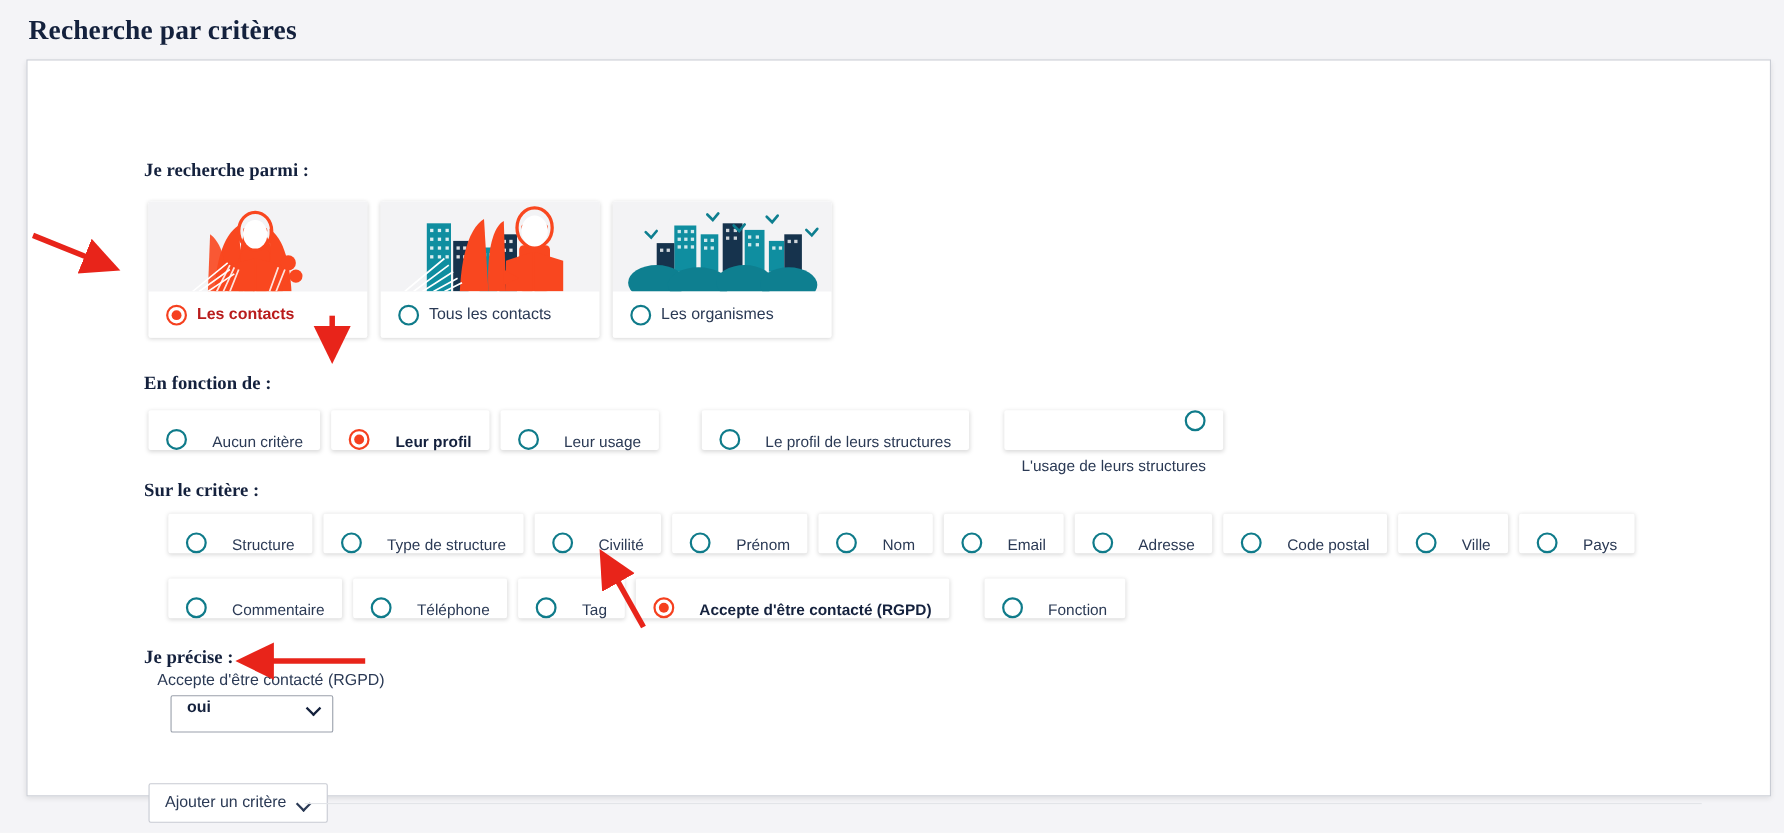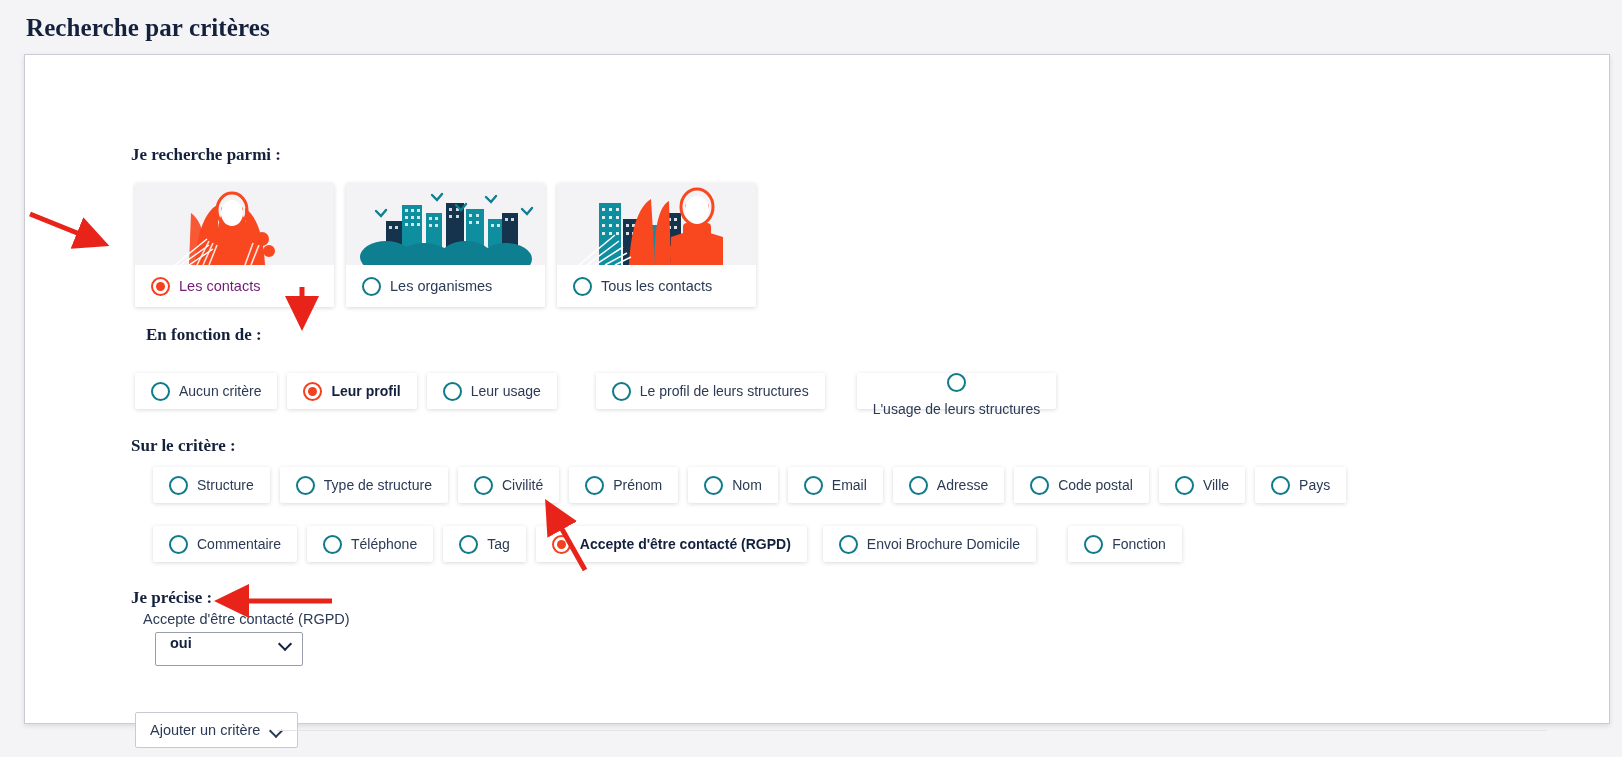--- a/index.html
+++ b/index.html
@@ -49,21 +49,21 @@
     overflow: hidden;
   }
   .tile-img { height: 82px; background: #f3f3f5; position: relative; overflow: hidden; }
   .tile-img svg { position: absolute; left: 0; top: 0; }
   .tile-foot {
     height: 42px; background: #fff;
     display: flex; align-items: center; gap: 9px;
     padding: 0 16px;
   }
   .tile-label { font-size: 14.5px; color: #2b3a55; }
-  .tile.selected .tile-label { font-weight: normal; color: #701a75; }
+  .tile.selected .tile-label { font-weight: bold; color: #b91c1c; }
 
   
   .radio { width: 19px; height: 19px; flex: 0 0 19px; position: relative; }
   .radio .ring {
     position: absolute; inset: 0;
     border: 2.2px solid #0f7b8a;
     border-radius: 50%;
   }
   .radio.on .ring { border-color: #f5401f; }
   .radio.on .dot {
@@ -72,21 +72,21 @@
     background: #f5401f;
   }
 
   
   .chip-row { position: absolute; display: flex; }
   .chip {
     background: #ffffff;
     box-shadow: 0 1px 4px rgba(0,0,0,.15);
     border-radius: 2px;
     height: 36px;
-    display: flex; align-items: center; gap: 9px;
+    display: flex; align-items: flex-end; gap: 23px;
     padding: 0 16px;
     white-space: nowrap;
     margin-right: 10px;
   }
   .chip-label { font-size: 14px; color: #2b3a55; }
   .chip.selected .chip-label { font-weight: bold; color: #14213d; }
 
   
   .precise-sub {
     position: absolute;
@@ -174,20 +174,79 @@
               <path d="M40 82 L72 56 M46 82 L74 62 M54 82 L78 66"></path>
             </g>
           </svg>
         </div>
         <div class="tile-foot">
           <span class="radio on">
             <span class="ring"></span>
               <span class="dot"></span>
           </span>
           <span class="tile-label">Les contacts</span>
+        </div>
+      </div>
+
+      <div class="tile">
+        <div class="tile-img">
+          <svg width="199" height="82" viewBox="0 0 199 82">
+            <g fill="#0f8ea0">
+              <rect x="42" y="20" width="22" height="62"></rect>
+              <rect x="90" y="42" width="16" height="40"></rect>
+            </g>
+            <g fill="#16334d">
+              <rect x="66" y="36" width="14" height="46"></rect>
+              <rect x="108" y="30" width="16" height="52"></rect>
+            </g>
+            <g fill="#ffffff" opacity=".85">
+              <rect x="45" y="25" width="3" height="3"></rect>
+                <rect x="52" y="25" width="3" height="3"></rect>
+                <rect x="59" y="25" width="3" height="3"></rect>
+              <rect x="45" y="33" width="3" height="3"></rect>
+                <rect x="52" y="33" width="3" height="3"></rect>
+                <rect x="59" y="33" width="3" height="3"></rect>
+              <rect x="45" y="41" width="3" height="3"></rect>
+                <rect x="52" y="41" width="3" height="3"></rect>
+                <rect x="59" y="41" width="3" height="3"></rect>
+              <rect x="45" y="49" width="3" height="3"></rect>
+                <rect x="52" y="49" width="3" height="3"></rect>
+                <rect x="59" y="49" width="3" height="3"></rect>
+              <rect x="69" y="41" width="3" height="3"></rect>
+                <rect x="75" y="41" width="3" height="3"></rect>
+              <rect x="69" y="49" width="3" height="3"></rect>
+                <rect x="75" y="49" width="3" height="3"></rect>
+              <rect x="93" y="47" width="3" height="3"></rect>
+                <rect x="99" y="47" width="3" height="3"></rect>
+              <rect x="111" y="35" width="3" height="3"></rect>
+                <rect x="117" y="35" width="3" height="3"></rect>
+              <rect x="111" y="43" width="3" height="3"></rect>
+                <rect x="117" y="43" width="3" height="3"></rect>
+            </g>
+            <g fill="#f9471f">
+              <path d="M72 82 C74 40 84 22 94 16 L98 82 Z"></path>
+              <path d="M98 82 C96 40 104 22 112 18 L114 82 Z"></path>
+              <rect x="126" y="40" width="28" height="42" rx="4"></rect>
+              <path d="M114 54 L138 46 L138 82 L114 82 Z"></path>
+              <path d="M166 54 L140 46 L140 82 L166 82 Z"></path>
+              <ellipse cx="140" cy="24" rx="16" ry="18" fill="none" stroke="#f9471f" stroke-width="3"></ellipse>
+              <rect x="128" y="21" width="24" height="5" rx="2"></rect>
+              <path d="M112 62 l14 8 l-14 6 z"></path>
+            </g>
+            <ellipse cx="140" cy="27" rx="12" ry="14" fill="#ffffff"></ellipse>
+            <g stroke="#ffffff" stroke-width="1.5">
+              <path d="M22 82 L58 52 M30 82 L62 58 M38 82 L66 64 M48 82 L70 70 M58 82 L74 74"></path>
+            </g>
+          </svg>
+        </div>
+        <div class="tile-foot">
+          <span class="radio">
+            <span class="ring"></span>
+          </span>
+          <span class="tile-label">Tous les contacts</span>
         </div>
       </div>
 
       <div class="tile">
         <div class="tile-img">
           <svg width="199" height="82" viewBox="0 0 199 82">
             <g fill="#0f8ea0">
               <rect x="56" y="22" width="20" height="42"></rect>
               <rect x="80" y="30" width="16" height="34"></rect>
               <rect x="120" y="26" width="18" height="38"></rect>
@@ -242,82 +301,23 @@
             </g>
           </svg>
         </div>
         <div class="tile-foot">
           <span class="radio">
             <span class="ring"></span>
           </span>
           <span class="tile-label">Les organismes</span>
         </div>
       </div>
-
-      <div class="tile">
-        <div class="tile-img">
-          <svg width="199" height="82" viewBox="0 0 199 82">
-            <g fill="#0f8ea0">
-              <rect x="42" y="20" width="22" height="62"></rect>
-              <rect x="90" y="42" width="16" height="40"></rect>
-            </g>
-            <g fill="#16334d">
-              <rect x="66" y="36" width="14" height="46"></rect>
-              <rect x="108" y="30" width="16" height="52"></rect>
-            </g>
-            <g fill="#ffffff" opacity=".85">
-              <rect x="45" y="25" width="3" height="3"></rect>
-                <rect x="52" y="25" width="3" height="3"></rect>
-                <rect x="59" y="25" width="3" height="3"></rect>
-              <rect x="45" y="33" width="3" height="3"></rect>
-                <rect x="52" y="33" width="3" height="3"></rect>
-                <rect x="59" y="33" width="3" height="3"></rect>
-              <rect x="45" y="41" width="3" height="3"></rect>
-                <rect x="52" y="41" width="3" height="3"></rect>
-                <rect x="59" y="41" width="3" height="3"></rect>
-              <rect x="45" y="49" width="3" height="3"></rect>
-                <rect x="52" y="49" width="3" height="3"></rect>
-                <rect x="59" y="49" width="3" height="3"></rect>
-              <rect x="69" y="41" width="3" height="3"></rect>
-                <rect x="75" y="41" width="3" height="3"></rect>
-              <rect x="69" y="49" width="3" height="3"></rect>
-                <rect x="75" y="49" width="3" height="3"></rect>
-              <rect x="93" y="47" width="3" height="3"></rect>
-                <rect x="99" y="47" width="3" height="3"></rect>
-              <rect x="111" y="35" width="3" height="3"></rect>
-                <rect x="117" y="35" width="3" height="3"></rect>
-              <rect x="111" y="43" width="3" height="3"></rect>
-                <rect x="117" y="43" width="3" height="3"></rect>
-            </g>
-            <g fill="#f9471f">
-              <path d="M72 82 C74 40 84 22 94 16 L98 82 Z"></path>
-              <path d="M98 82 C96 40 104 22 112 18 L114 82 Z"></path>
-              <rect x="126" y="40" width="28" height="42" rx="4"></rect>
-              <path d="M114 54 L138 46 L138 82 L114 82 Z"></path>
-              <path d="M166 54 L140 46 L140 82 L166 82 Z"></path>
-              <ellipse cx="140" cy="24" rx="16" ry="18" fill="none" stroke="#f9471f" stroke-width="3"></ellipse>
-              <rect x="128" y="21" width="24" height="5" rx="2"></rect>
-              <path d="M112 62 l14 8 l-14 6 z"></path>
-            </g>
-            <ellipse cx="140" cy="27" rx="12" ry="14" fill="#ffffff"></ellipse>
-            <g stroke="#ffffff" stroke-width="1.5">
-              <path d="M22 82 L58 52 M30 82 L62 58 M38 82 L66 64 M48 82 L70 70 M58 82 L74 74"></path>
-            </g>
-          </svg>
-        </div>
-        <div class="tile-foot">
-          <span class="radio">
-            <span class="ring"></span>
-          </span>
-          <span class="tile-label">Tous les contacts</span>
-        </div>
-      </div>
-    </div>
-
-    <div class="section-title" style="left:106px; top:270px;margin-left:15px;">En fonction de :</div>
+    </div>
+
+    <div class="section-title" style="left:106px; top:284px;">En fonction de :</div>
 
     <div class="chip-row" style="left:110px; top:318px;">
       <div class="chip">
         <span class="radio">
             <span class="ring"></span>
           </span>
         <span class="chip-label">Aucun critère</span>
       </div>
       <div class="chip selected">
         <span class="radio on">
@@ -429,26 +429,20 @@
             <span class="ring"></span>
           </span>
         <span class="chip-label">Tag</span>
       </div>
       <div class="chip selected">
         <span class="radio on">
             <span class="ring"></span>
             <span class="dot"></span>
           </span>
         <span class="chip-label">Accepte d'être contacté (RGPD)</span>
-      </div>
-      <div class="chip" style="margin-left:6px;">
-        <span class="radio">
-            <span class="ring"></span>
-          </span>
-        <span class="chip-label">Envoi Brochure Domicile</span>
       </div>
       <div class="chip" style="margin-left:22px;">
         <span class="radio">
             <span class="ring"></span>
           </span>
         <span class="chip-label">Fonction</span>
       </div>
     </div>
 
     <div class="section-title" style="left:106px; top:533px;">Je précise :</div>

